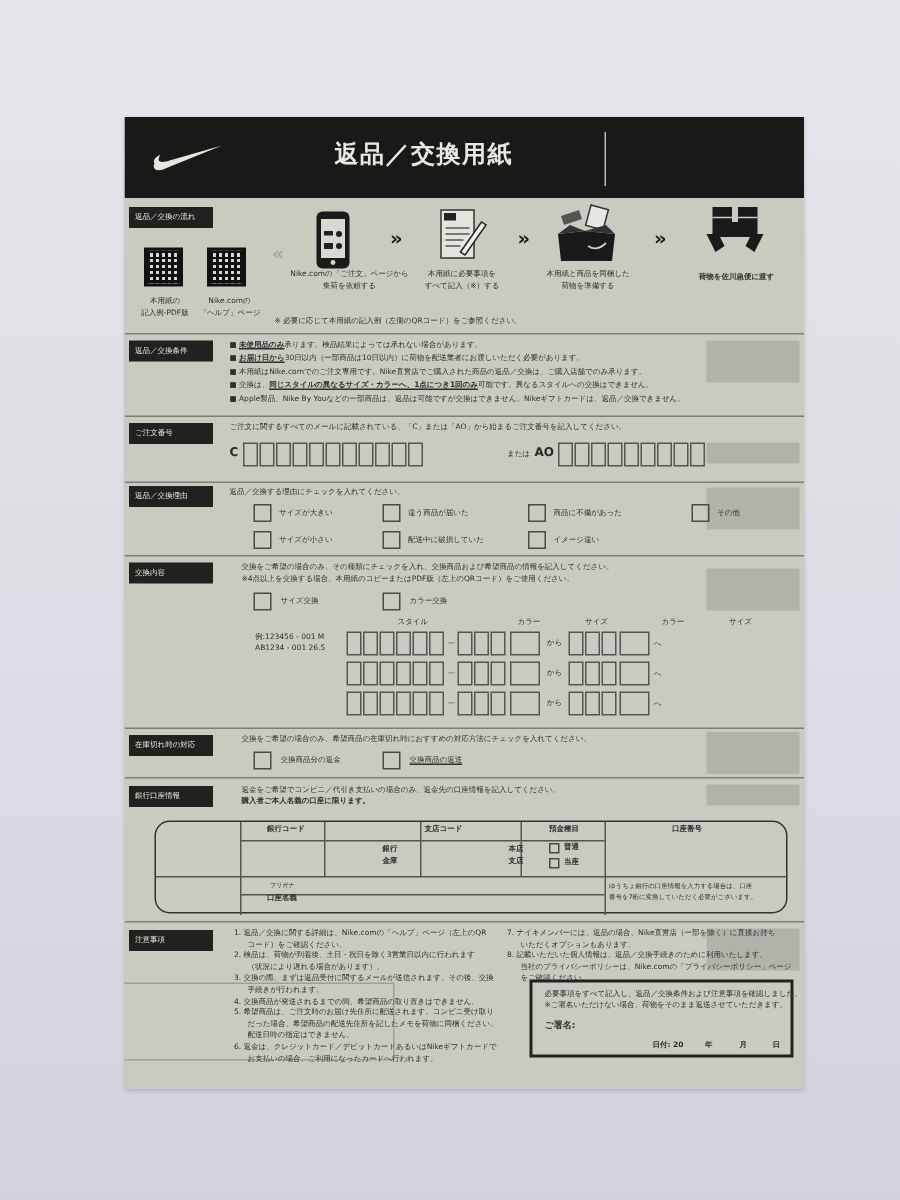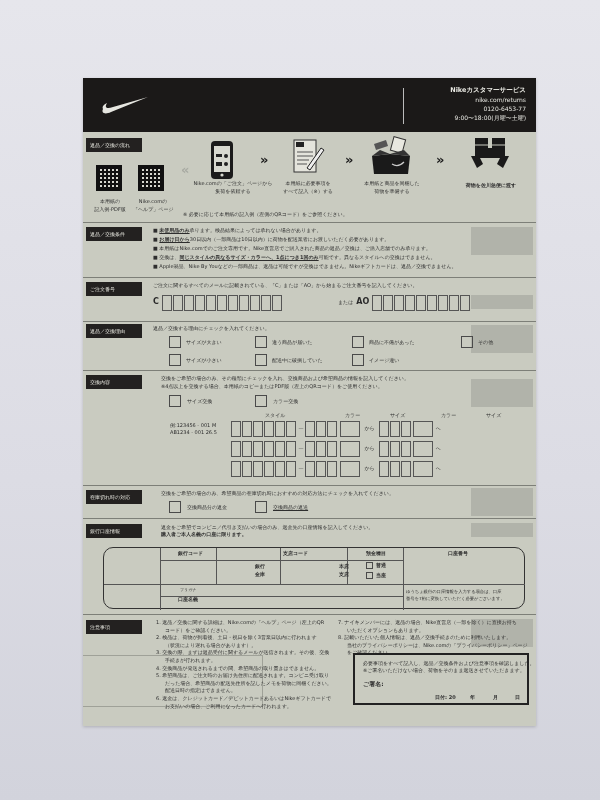--- a/index.html
+++ b/index.html
@@ -63,27 +63,22 @@
 </style>
 </head>
 <body>
 
 <div class="sheet">
 
   <div class="header">
     <svg class="swoosh" width="48" height="20" viewBox="0 0 48 20">
       <path d="M2 14 C0 18 4 20 10 17 L47 2 L12 12 C6 14 3 13 6 8 C2 10 1 12 2 14 Z" fill="#e6e6e0"></path>
     </svg>
+    <div class="header-title">返品／交換用紙</div>
     <div class="header-divider"></div>
-    <div class="cs">
-      <div class="cs-name">Nikeカスタマーサービス</div>
-      <div>nike.com/returns</div>
-      <div>0120-6453-77</div>
-      <div>9:00〜18:00(月曜〜土曜)</div>
-    </div>
   </div>
 
   <div class="row" style="top:54px;height:90px;border-top:none;">
     <div class="label" style="top:6px;">返品／交換の流れ</div>
     <div class="qr" style="left:13px;top:33px;"></div>
     <div class="qr" style="left:55px;top:33px;"></div>
     <div class="txt" style="left:10px;top:66px;text-align:center;width:34px;">
       <div>本用紙の</div>
       <div>記入例-PDF版</div>
     </div>

